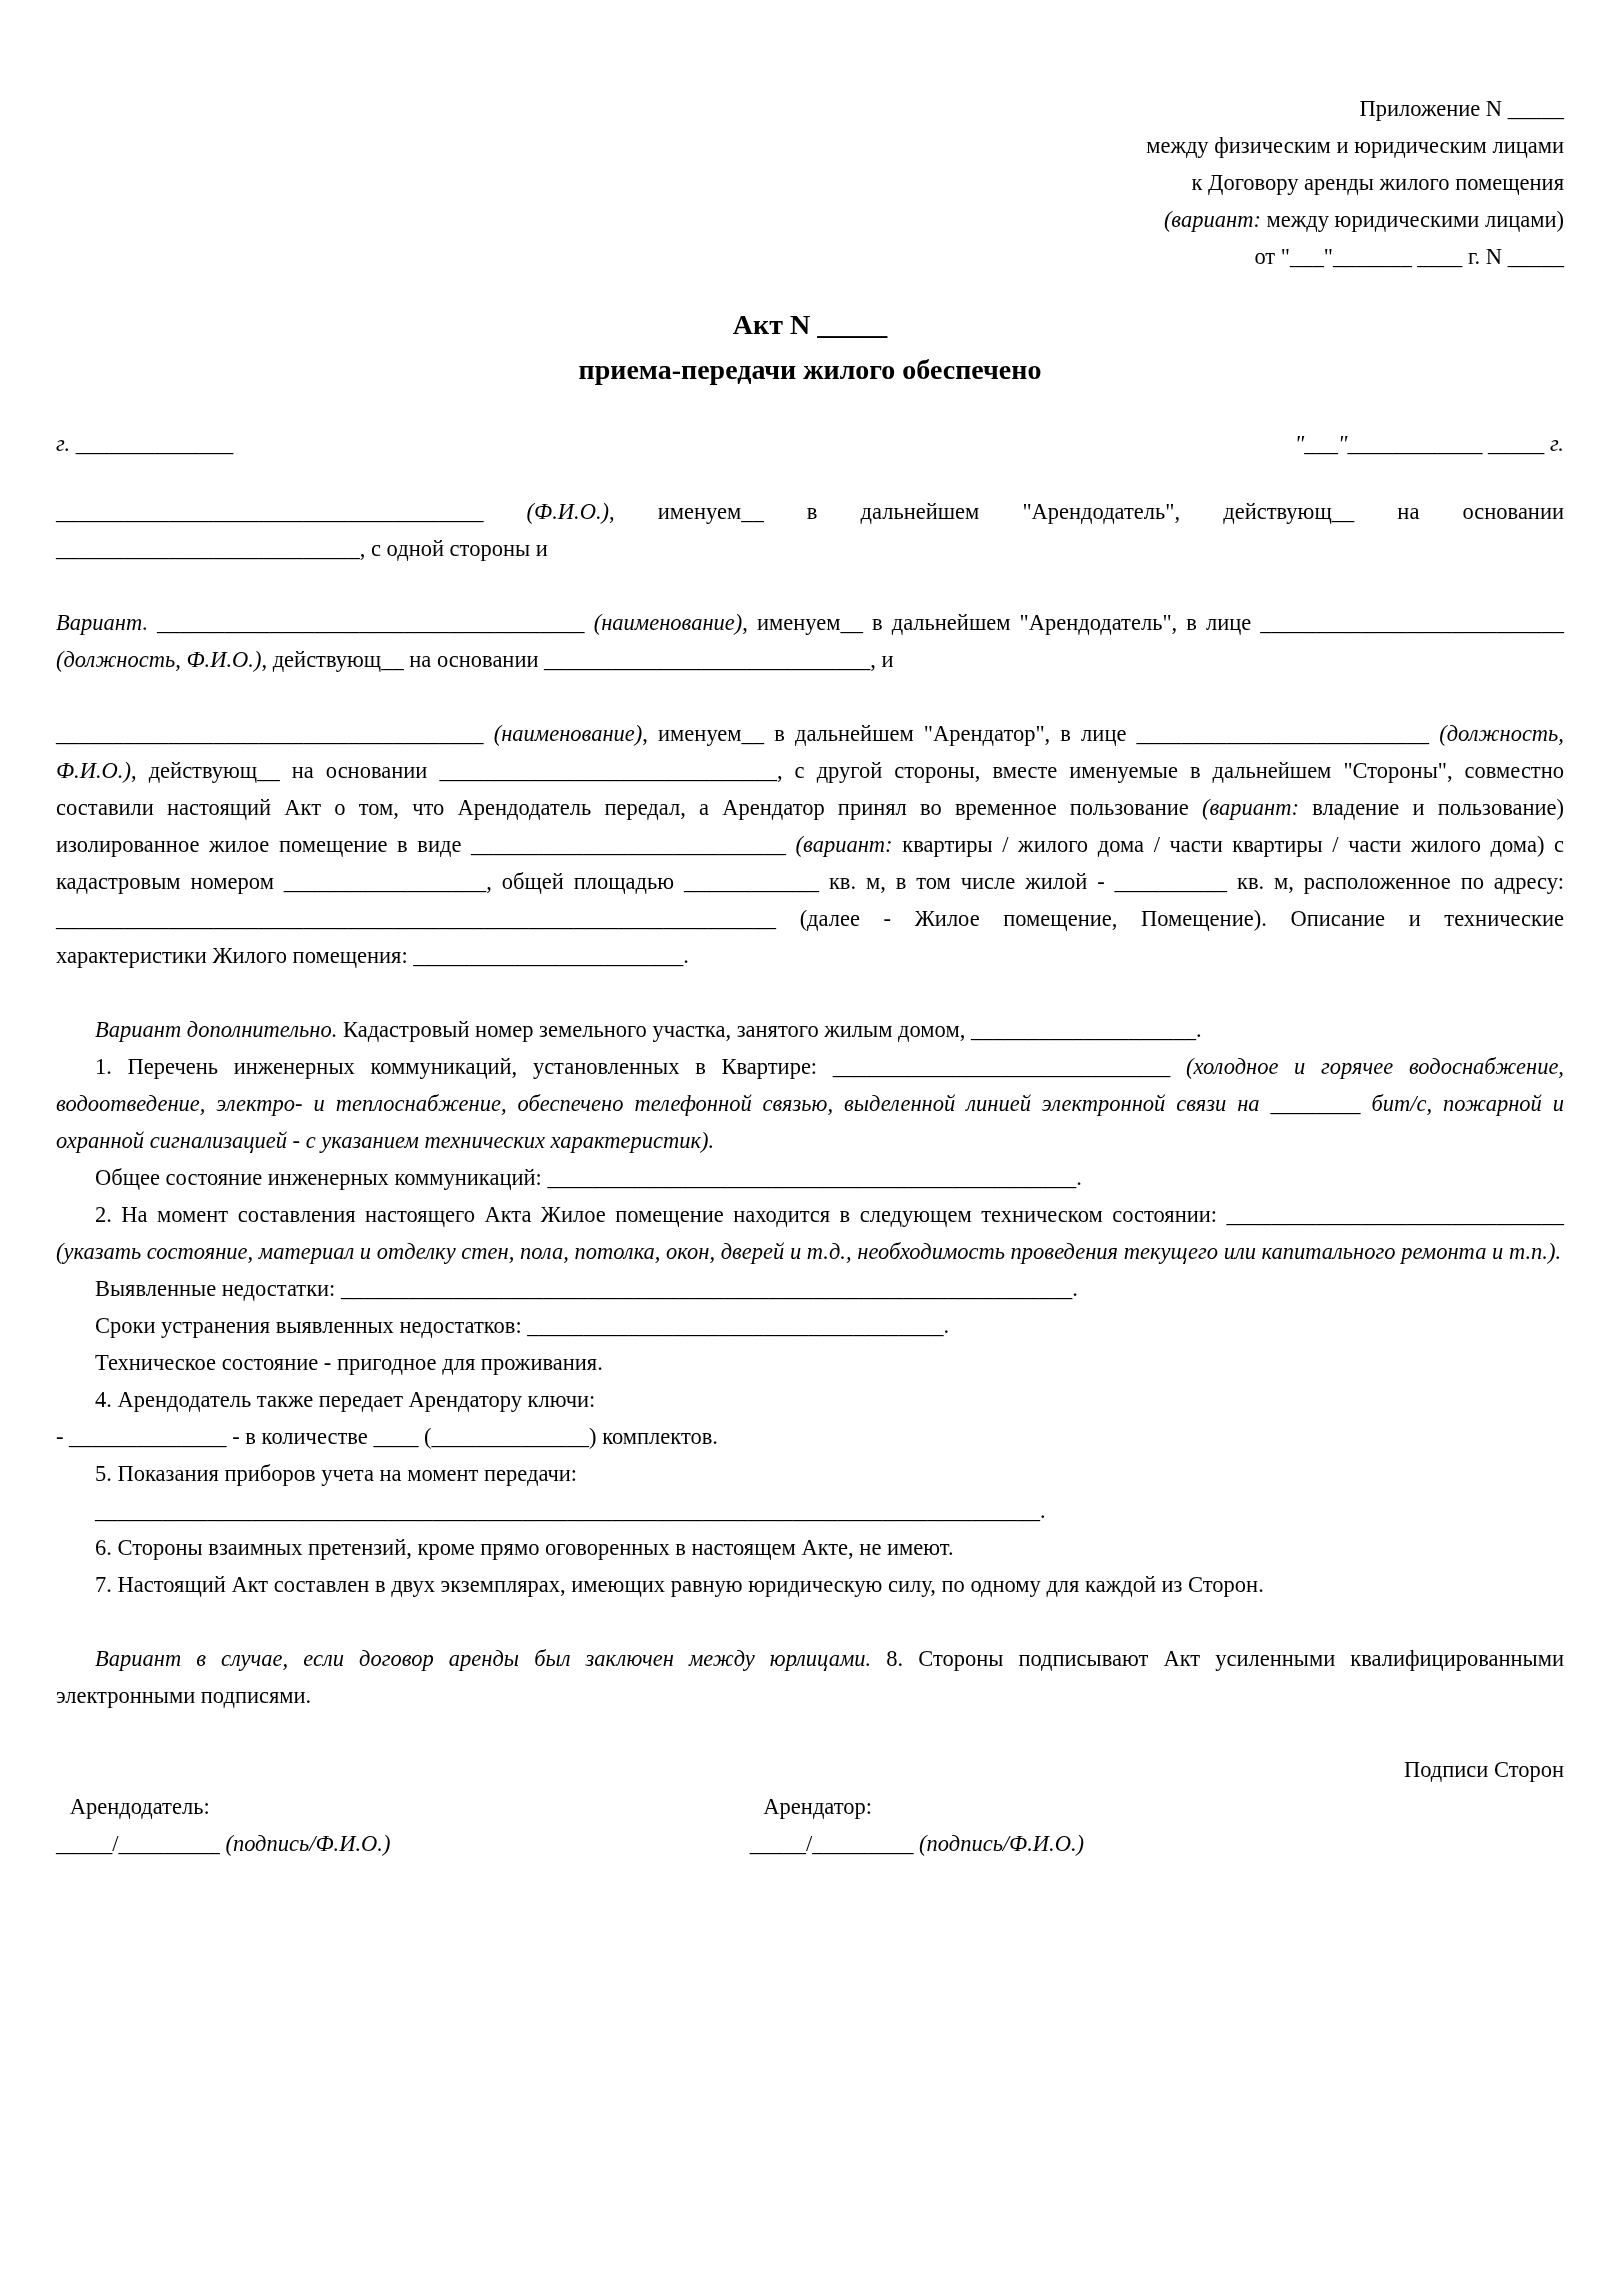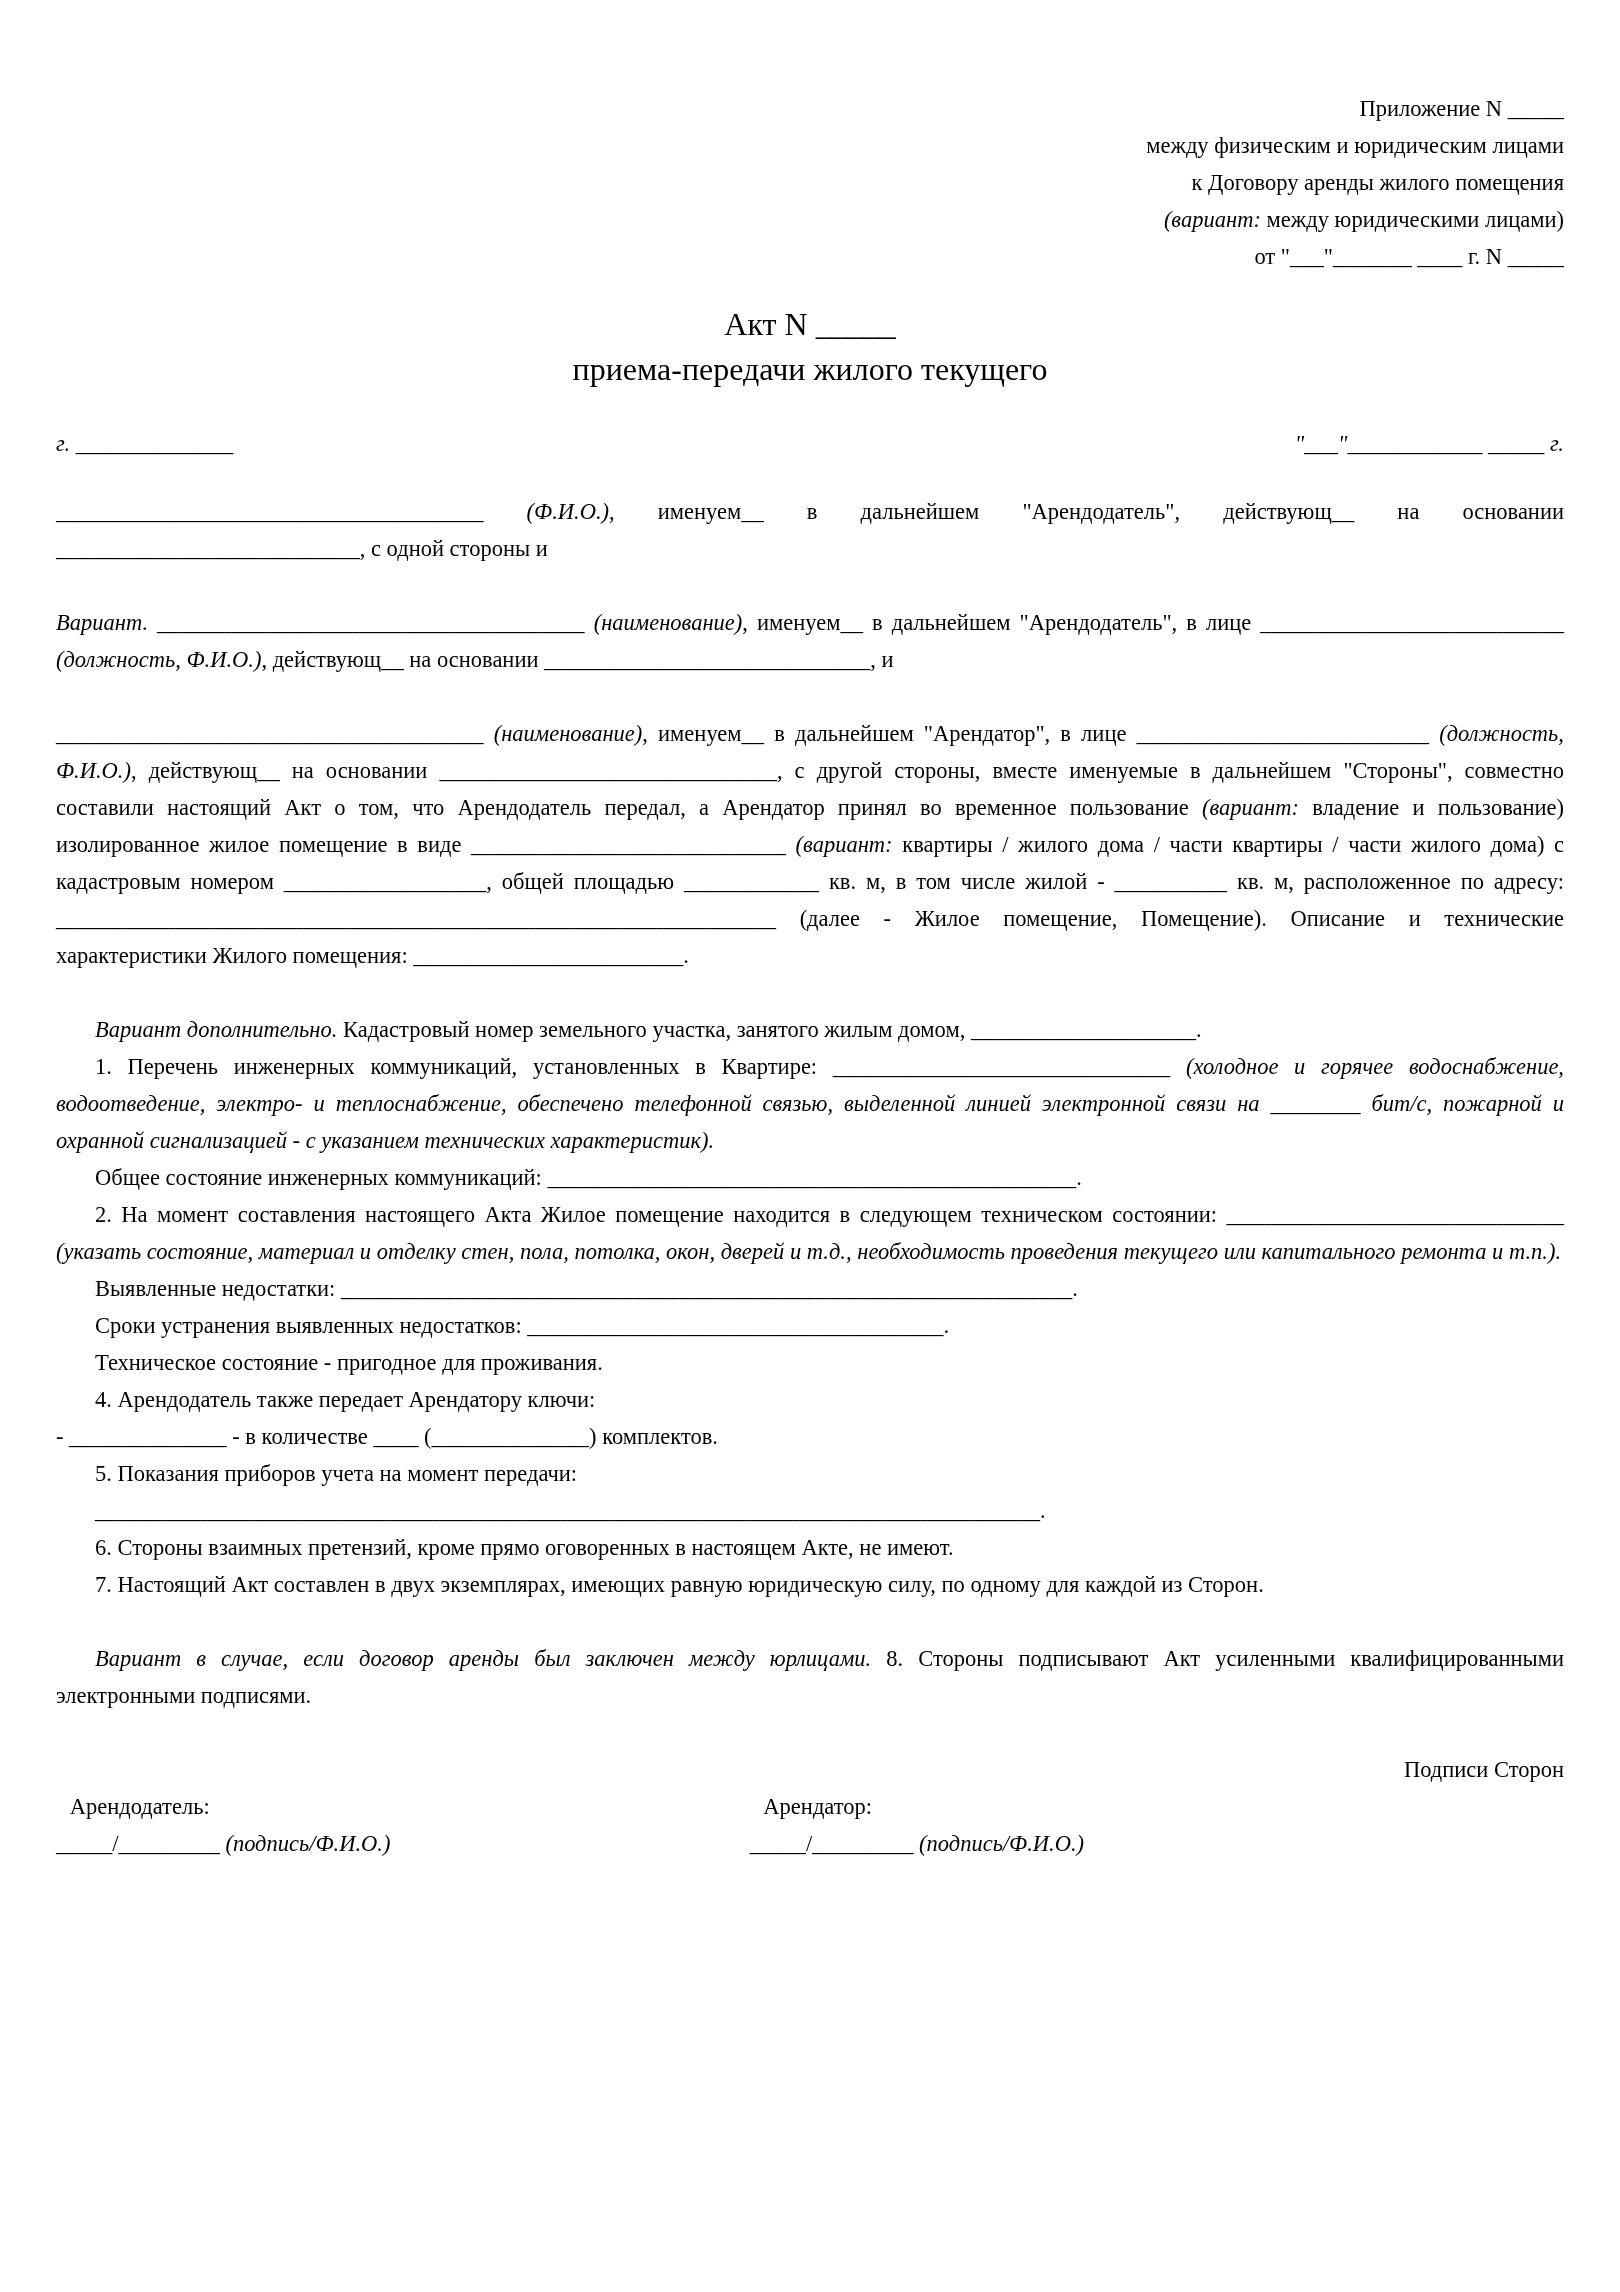--- a/index.html
+++ b/index.html
@@ -3,21 +3,21 @@
 <meta charset="utf-8">
 <style>
   html,body{margin:0;padding:0;background:#ffffff;}
   .page{
     width:1620px;min-height:2293px;box-sizing:border-box;
     padding:57px 56px 39px 56px;background:#fff;color:#000;
     font-family:"Liberation Serif","DejaVu Serif",serif;
     font-size:22.5px;line-height:37px;margin-top:33px;
   }
   .hdr p{margin:0;text-align:right;}
-  .title{margin-top:27.4px;text-align:center;font-weight:normal;font-size:32px;line-height:45px;}
+  .title{margin-top:27.4px;text-align:center;font-weight:bold;font-size:28px;line-height:45px;}
   .cityrow{display:flex;justify-content:space-between;margin-top:33px;font-style:italic;}
   .bodytext{margin-top:31px;}
   .bodytext p{margin:0;text-align:justify;}
   p.sb{margin-top:37px;}
   p.ind{text-indent:39px;}
   .i{font-style:italic;}
   .sig{margin-top:37px;}
   .sig-title{text-align:right;}
   .sig-row{display:flex;}
   .sig-col-l{width:46%;}
@@ -32,21 +32,21 @@
   <div class="hdr">
       <p><span>Приложение N _____</span></p>
       <p><span>между физическим и юридическим лицами</span></p>
       <p><span>к Договору аренды жилого помещения</span></p>
       <p><span class="i">(вариант:</span><span> между юридическими лицами)</span></p>
       <p><span>от "___"_______ ____ г. N _____</span></p>
     </div>
 
   <div class="title">
     <div>Акт N _____</div>
-    <div>приема-передачи жилого текущего</div>
+    <div>приема-передачи жилого обеспечено</div>
   </div>
 
   <div class="cityrow">
     <span>г. ______________</span>
     <span>"___"____________ _____ г.</span>
   </div>
 
   <div class="bodytext">
       <p><span>______________________________________ </span><span class="i">(Ф.И.О.)</span><span>, именуем__ в дальнейшем "Арендодатель", действующ__ на основании ___________________________, с одной стороны и</span></p>
       <p class="sb"><span class="i">Вариант.</span><span> ______________________________________ </span><span class="i">(наименование)</span><span>, именуем__ в дальнейшем "Арендодатель", в лице ___________________________ </span><span class="i">(должность, Ф.И.О.)</span><span>, действующ__ на основании _____________________________, и</span></p>

